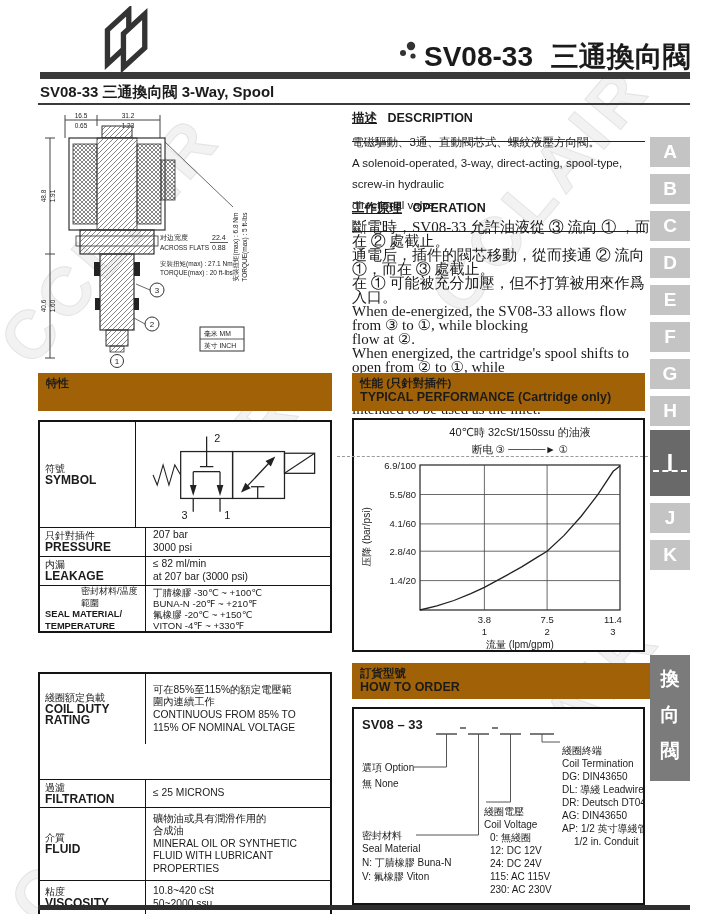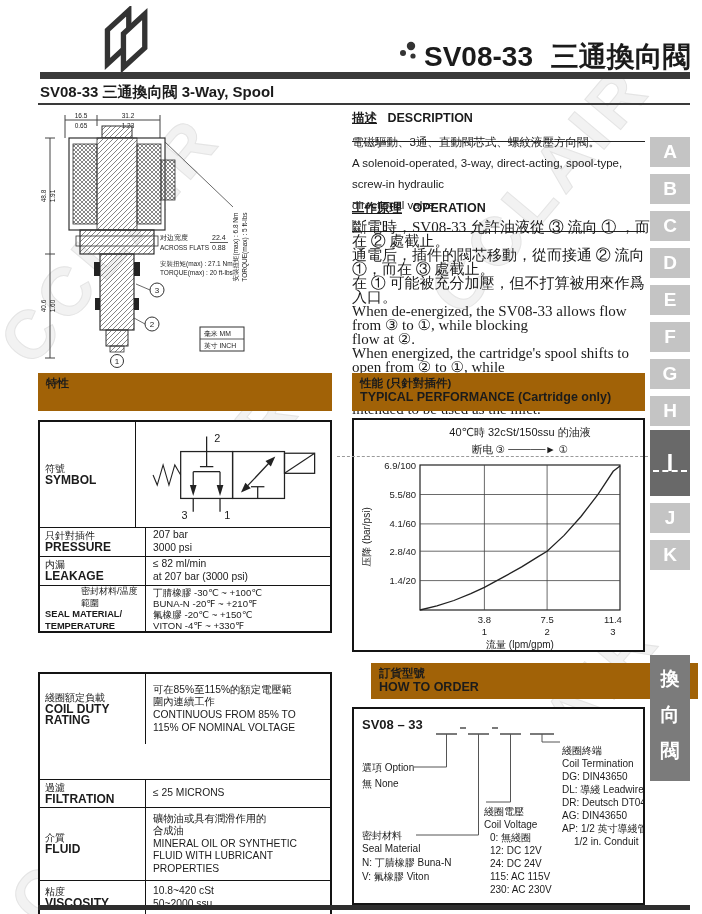--- a/index.html
+++ b/index.html
@@ -342,21 +342,21 @@
       <text x="193.1" y="203" font-size="9.5" text-anchor="middle">7.5</text>
       <text x="193.1" y="215" font-size="9.5" text-anchor="middle">2</text>
       <text x="259" y="203" font-size="9.5" text-anchor="middle">11.4</text>
       <text x="259" y="215" font-size="9.5" text-anchor="middle">3</text>
       <text x="16" y="117" font-size="10" text-anchor="middle" transform="rotate(-90 16 117)">压降 (bar/psi)</text>
       <text x="166" y="228" font-size="10" text-anchor="middle">流量 (lpm/gpm)</text>
       <path id="perf-curve" d="M66.0 190.0 L82.9 185.8 L99.9 180.5 L116.8 173.6 L130.4 167.3 L150.7 156.4 L167.7 146.9 L184.6 136.4 L193.1 131.2 L210.1 115.4 L227.0 96.5 L244.0 74.4 L259.2 51.3 L266.0 46.1" fill="none" stroke="#222" stroke-width="1.3"></path>
     </svg>
   </div>
 
-  <div class="sechead" style="left:352px;top:663px;width:327px;height:36px;margin-left:19px;">
+  <div class="sechead" style="left:352px;top:663px;width:327px;height:36px;">
     <div class="cn">訂貨型號</div>
     <div class="en">HOW TO ORDER</div>
   </div>
 
   <div class="order-box" style="left:352px;top:707px;width:293px;height:198px;">
     <svg width="289" height="194" viewBox="0 0 289 194">
       <text x="8" y="20" font-size="13" font-weight="bold">SV08 – 33</text>
       <line x1="82" y1="25" x2="103" y2="25" stroke="#222" stroke-width="1.2"></line>
       <line x1="106" y1="19" x2="112" y2="19" stroke="#222" stroke-width="1.2"></line>
       <line x1="114" y1="25" x2="135" y2="25" stroke="#222" stroke-width="1.2"></line>

